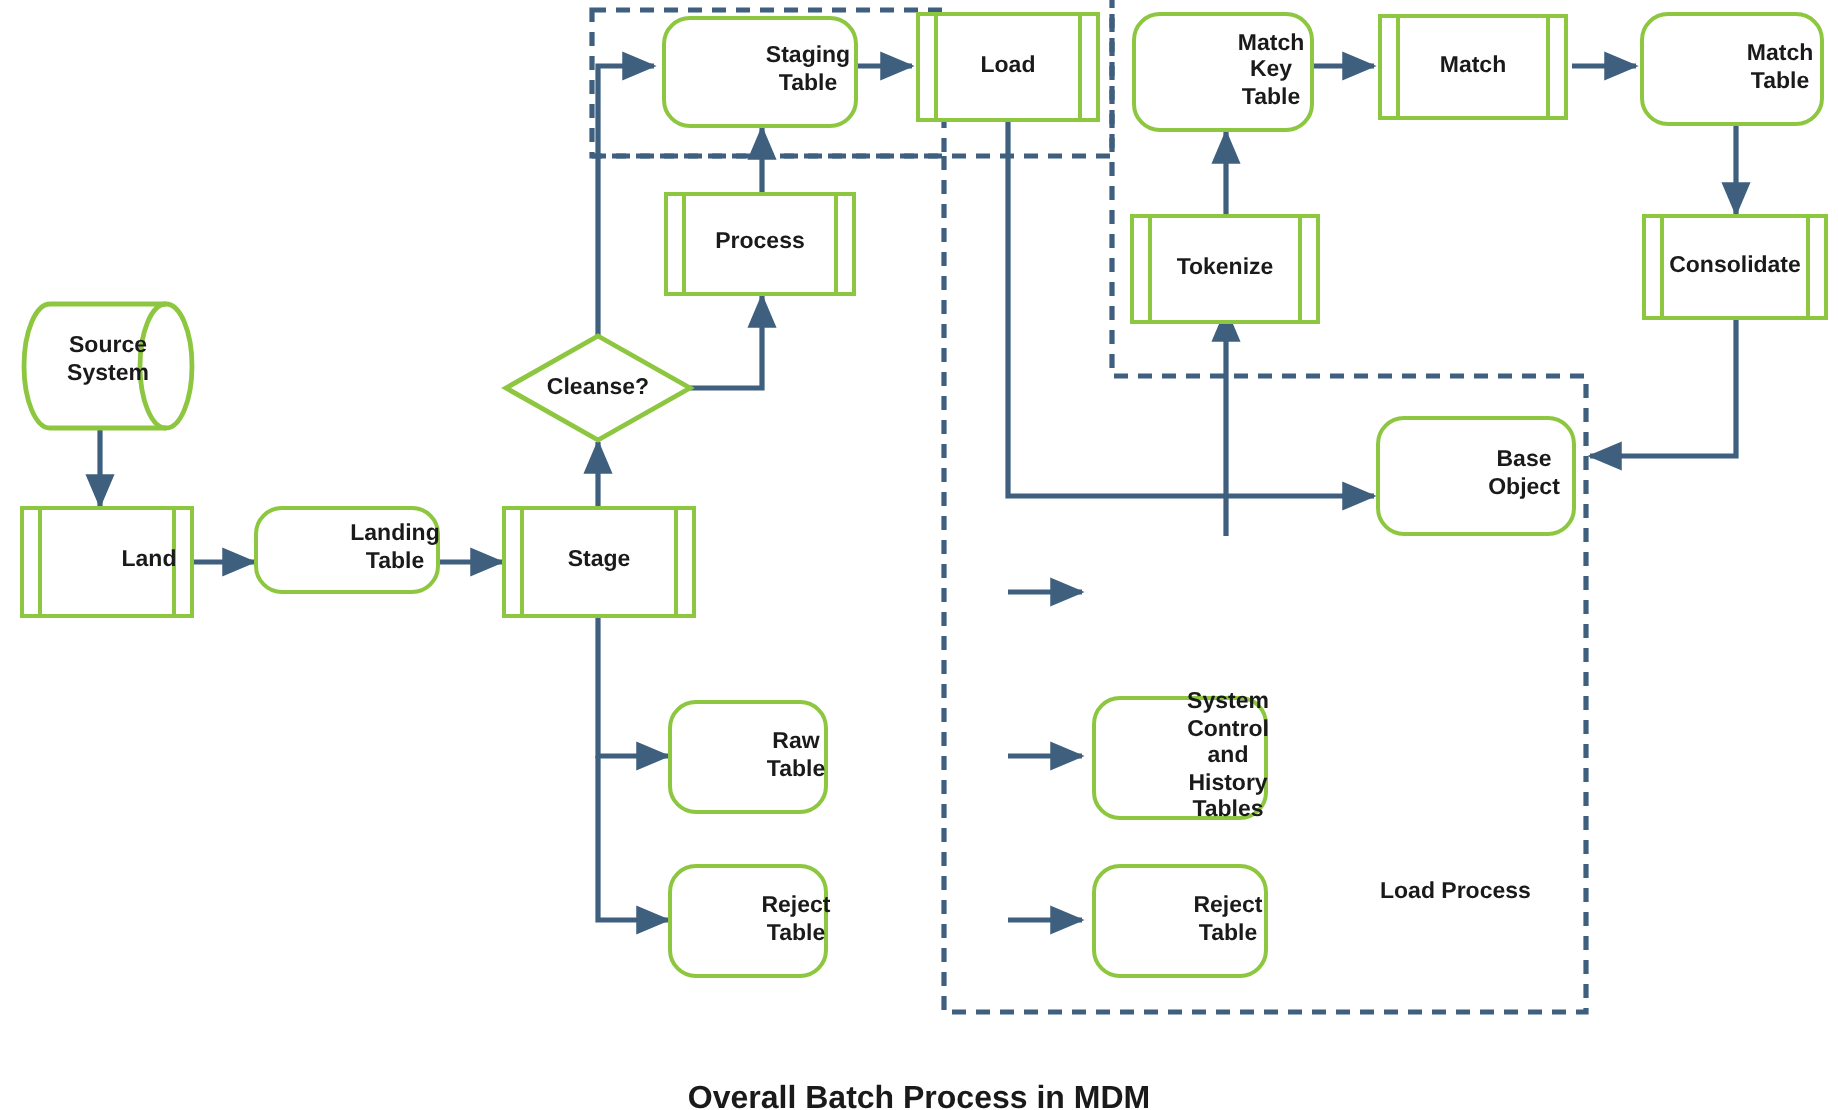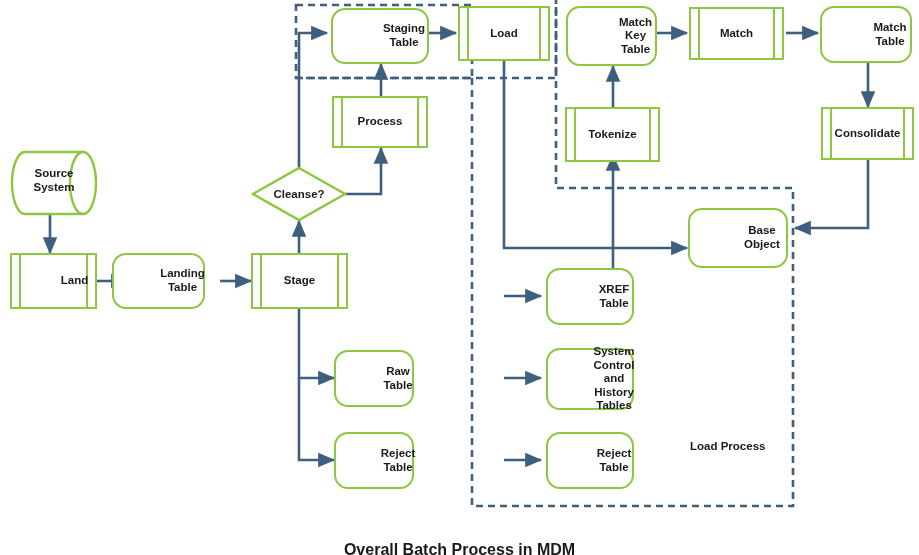--- a/index.html
+++ b/index.html
@@ -74,21 +74,21 @@
 
   <div class="plain-label" style="left:25px;top:167px;width:58px;text-align:center;line-height:1.2;white-space:pre-line;">Source
 System</div>
 
   <div class="node proc" style="left:10px;top:253px;width:87px;height:56px;padding-left:42px;">
     <span class="bar barL"></span>
     <span class="bar barR"></span>
     <span class="lbl">Land</span>
   </div>
 
-  <div class="node rounded" style="left:112px;top:253px;width:93px;height:56px;">
+  <div class="node rounded" style="left:127px;top:253px;width:93px;height:44px;">
     <span class="lbl">Landing Table</span>
   </div>
 
   <div class="node proc" style="left:251px;top:253px;width:97px;height:56px;">
     <span class="bar barL"></span>
     <span class="bar barR"></span>
     <span class="lbl">Stage</span>
   </div>
 
   <div class="diamond-label" style="left:253px;top:182px;width:92px;height:24px;">
@@ -112,23 +112,20 @@
   </div>
 
   <div class="node rounded" style="left:334px;top:350px;width:80px;height:57px;justify-content:center;">
     <span class="lbl">Raw Table</span>
   </div>
 
   <div class="node rounded" style="left:334px;top:432px;width:80px;height:57px;">
     <span class="lbl">Reject Table</span>
   </div>
 
-  <div class="node rounded" style="left:546px;top:268px;width:88px;height:57px;">
-    <span class="lbl">XREF Table</span>
-  </div>
 
   <div class="node rounded" style="left:546px;top:348px;width:88px;height:62px;">
     <span class="lbl" style="white-space:pre-line;padding:0 4px;">System
 Control and
 History Tables</span>
   </div>
 
   <div class="node rounded" style="left:546px;top:432px;width:88px;height:57px;">
     <span class="lbl">Reject Table</span>
   </div>

